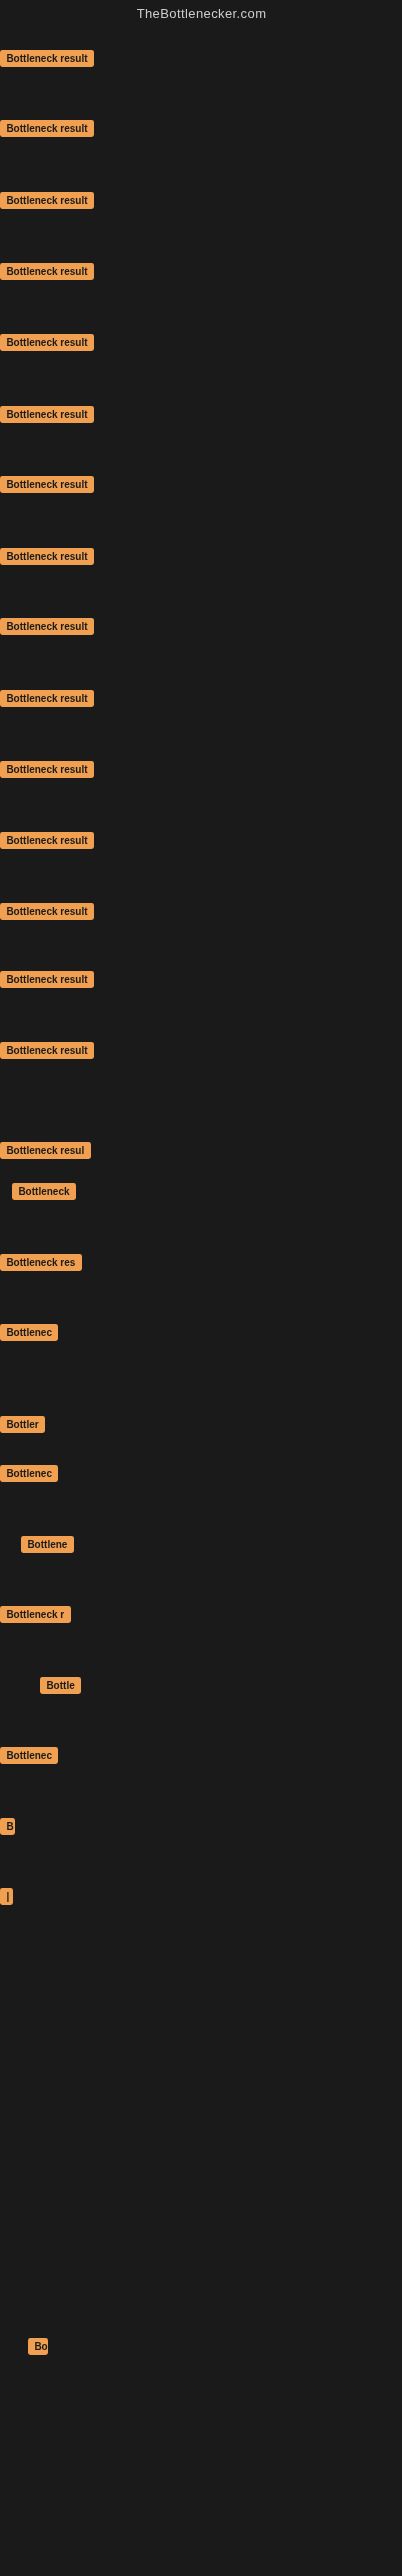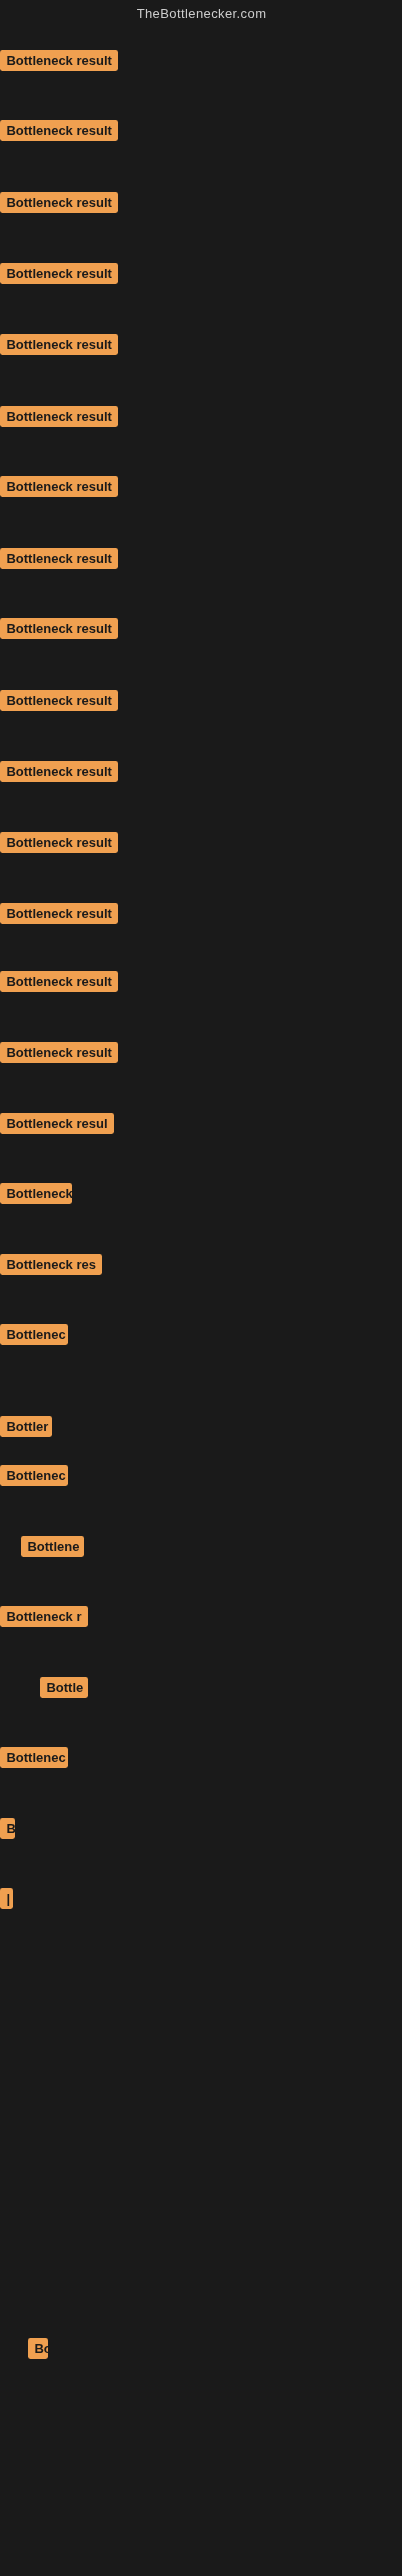--- a/index.html
+++ b/index.html
@@ -22,21 +22,21 @@
       letter-spacing: 0.4px;
     }
     .bottleneck-item {
       position: absolute;
       left: 0;
       display: inline-block;
     }
     .bottleneck-badge {
       background-color: #f0a050;
       color: #1a1a1a;
-      font-size: 13px;
+      font-size: 10px;
       font-weight: bold;
       padding: 3.2px 6.4px;
       border-radius: 2.4px;
       white-space: nowrap;
       display: inline-block;
     }
   </style>
 </head>
 <body>
 
@@ -53,22 +53,22 @@
     <div class="bottleneck-item" style="top: 378px; left: 0px;"><span class="bottleneck-badge" style="max-width: 143px; overflow: hidden;">Bottleneck result</span></div>
     <div class="bottleneck-item" style="top: 448px; left: 0px;"><span class="bottleneck-badge" style="max-width: 145px; overflow: hidden;">Bottleneck result</span></div>
     <div class="bottleneck-item" style="top: 520px; left: 0px;"><span class="bottleneck-badge" style="max-width: 150px; overflow: hidden;">Bottleneck result</span></div>
     <div class="bottleneck-item" style="top: 590px; left: 0px;"><span class="bottleneck-badge" style="max-width: 146px; overflow: hidden;">Bottleneck result</span></div>
     <div class="bottleneck-item" style="top: 662px; left: 0px;"><span class="bottleneck-badge" style="max-width: 145px; overflow: hidden;">Bottleneck result</span></div>
     <div class="bottleneck-item" style="top: 733px; left: 0px;"><span class="bottleneck-badge" style="max-width: 143px; overflow: hidden;">Bottleneck result</span></div>
     <div class="bottleneck-item" style="top: 804px; left: 0px;"><span class="bottleneck-badge" style="max-width: 136px; overflow: hidden;">Bottleneck result</span></div>
     <div class="bottleneck-item" style="top: 875px; left: 0px;"><span class="bottleneck-badge" style="max-width: 138px; overflow: hidden;">Bottleneck result</span></div>
     <div class="bottleneck-item" style="top: 943px; left: 0px;"><span class="bottleneck-badge" style="max-width: 136px; overflow: hidden;">Bottleneck result</span></div>
     <div class="bottleneck-item" style="top: 1014px; left: 0px;"><span class="bottleneck-badge" style="max-width: 135px; overflow: hidden;">Bottleneck result</span></div>
-    <div class="bottleneck-item" style="top: 1085px; left: 0px;"><span class="bottleneck-badge" style="max-width: 125px; overflow: hidden;">Bottleneck resul</span></div>
-    <div class="bottleneck-item" style="top: 1155px; left: 0px;"><span class="bottleneck-badge" style="max-width: 72px; overflow: hidden;">Bottleneck</span></div>
+    <div class="bottleneck-item" style="top: 1114px; left: 0px;"><span class="bottleneck-badge" style="max-width: 125px; overflow: hidden;">Bottleneck resul</span></div>
+    <div class="bottleneck-item" style="top: 1155px; left: 12px;"><span class="bottleneck-badge" style="max-width: 72px; overflow: hidden;">Bottleneck</span></div>
     <div class="bottleneck-item" style="top: 1226px; left: 0px;"><span class="bottleneck-badge" style="max-width: 105px; overflow: hidden;">Bottleneck res</span></div>
     <div class="bottleneck-item" style="top: 1296px; left: 0px;"><span class="bottleneck-badge" style="max-width: 68px; overflow: hidden;">Bottlenec</span></div>
     <div class="bottleneck-item" style="top: 1367px; left: 0px;"><span class="bottleneck-badge" style="max-width: 52px; overflow: hidden; margin-top: 21px;">Bottler</span></div>
     <div class="bottleneck-item" style="top: 1437px; left: 0px;"><span class="bottleneck-badge" style="max-width: 68px; overflow: hidden;">Bottlenec</span></div>
     <div class="bottleneck-item" style="top: 1508px; left: 0px; padding-left: 21px;"><span class="bottleneck-badge" style="max-width: 63px; overflow: hidden;">Bottlene</span></div>
     <div class="bottleneck-item" style="top: 1578px; left: 0px;"><span class="bottleneck-badge" style="max-width: 89px; overflow: hidden;">Bottleneck r</span></div>
     <div class="bottleneck-item" style="top: 1649px; left: 0px; padding-left: 40px;"><span class="bottleneck-badge" style="max-width: 48px; overflow: hidden;">Bottle</span></div>
     <div class="bottleneck-item" style="top: 1719px; left: 0px;"><span class="bottleneck-badge" style="max-width: 68px; overflow: hidden;">Bottlenec</span></div>
     <div class="bottleneck-item" style="top: 1790px; left: 0px;"><span class="bottleneck-badge" style="max-width: 14.5px; overflow: hidden;">B</span></div>
     <div class="bottleneck-item" style="top: 1860px; left: 0px;"><span class="bottleneck-badge" style="max-width: 6.4px; overflow: hidden;">|</span></div>

